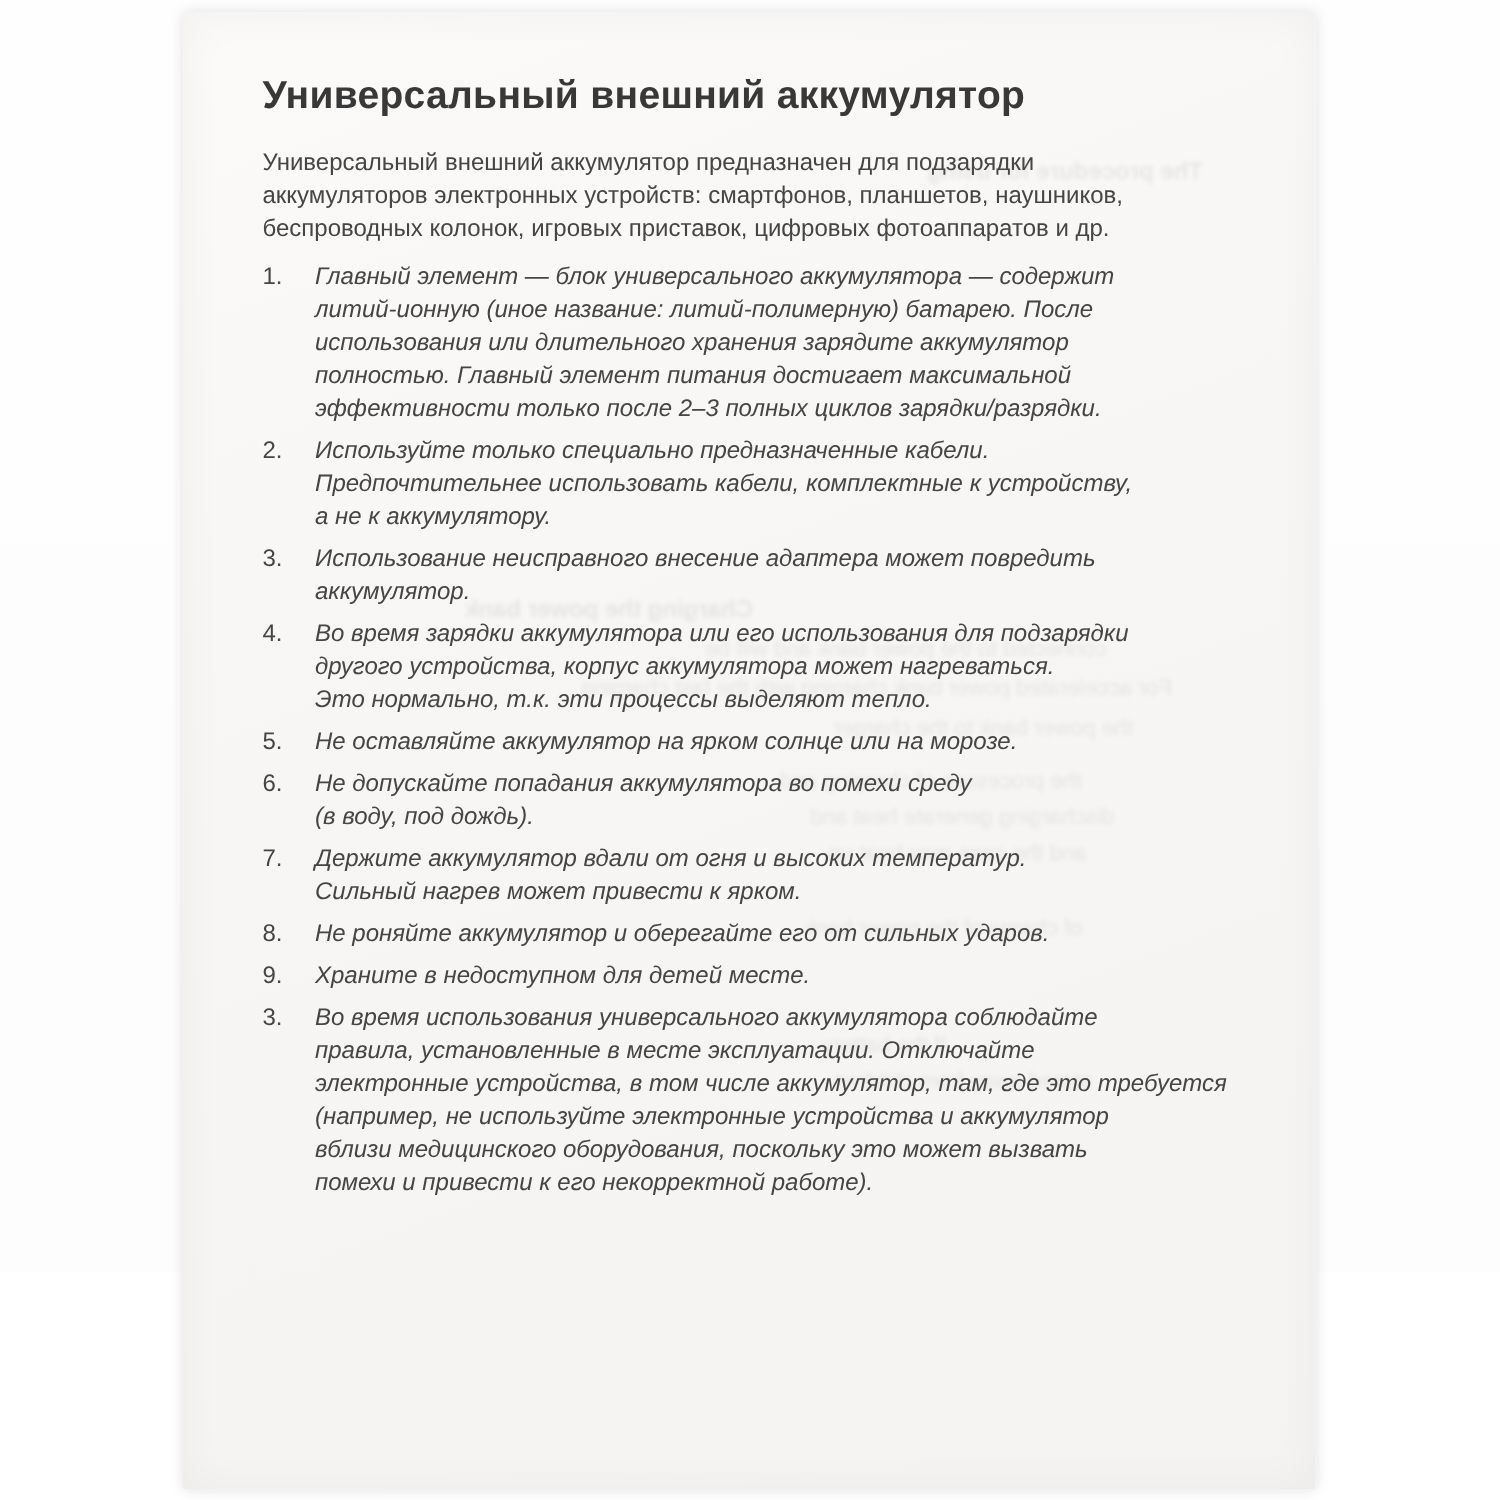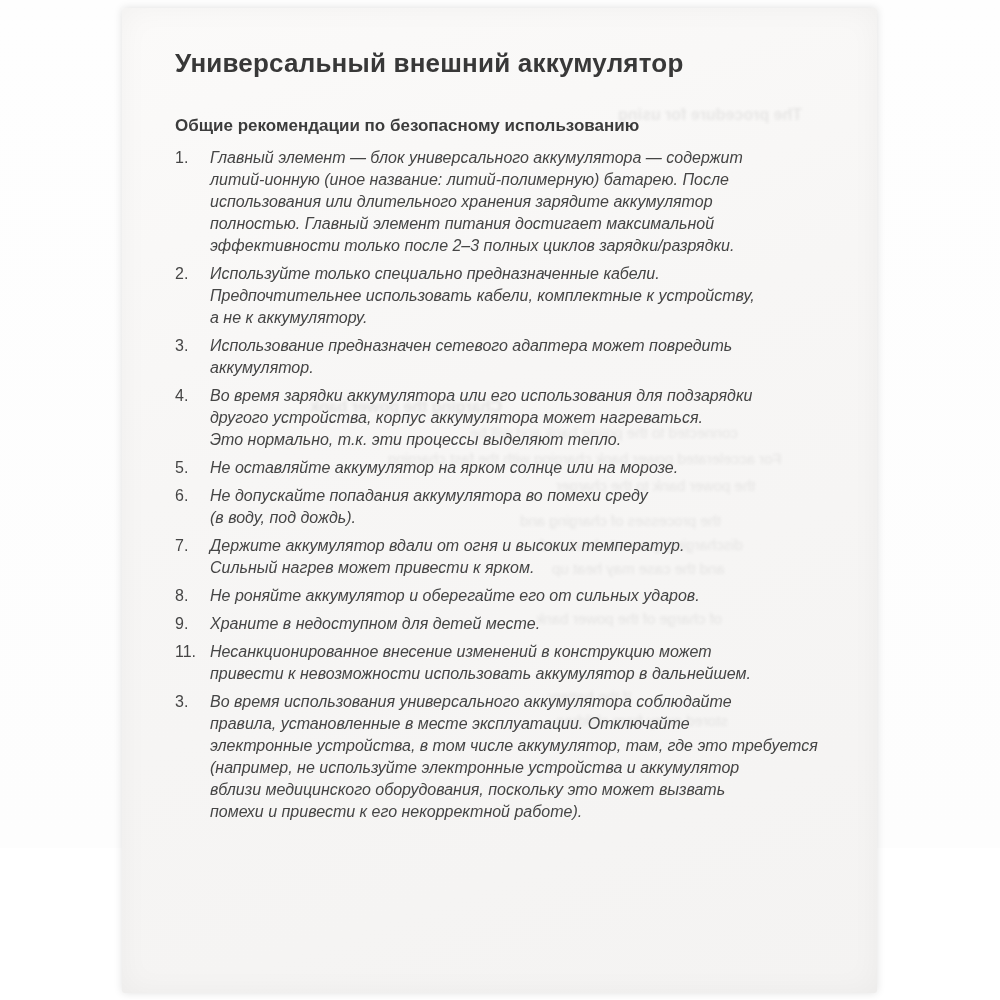--- a/index.html
+++ b/index.html
@@ -101,41 +101,43 @@
         <span class="bleed" style="left: 398px; top: 504px; font-size: 15px;">the processes of charging and</span>
         <span class="bleed" style="left: 418px; top: 528px; font-size: 15px;">discharging generate heat and</span>
         <span class="bleed" style="left: 430px; top: 552px; font-size: 15px;">and the case may heat up</span>
         <span class="bleed" style="left: 414px; top: 602px; font-size: 15px;">of charge of the power bank</span>
         <span class="bleed" style="left: 426px; top: 680px; font-size: 15px;">If the battery</span>
         <span class="bleed" style="left: 434px; top: 704px; font-size: 15px;">stored away from children</span>
       </div>
 
     <h1 class="doc-title">Универсальный внешний аккумулятор</h1>
 
-    <h2 class="doc-subtitle">Общие рекомендации по безопасному использованию</h2>
 
+    <p class="intro">Универсальный внешний аккумулятор предназначен для подзарядки
+аккумуляторов электронных устройств: смартфонов, планшетов, наушников,
+беспроводных колонок, игровых приставок, цифровых фотоаппаратов и др.</p>
 
     <div class="list">
       <div class="list-item">
         <span class="num">1.</span>
         <span class="txt">Главный элемент — блок универсального аккумулятора — содержит
 литий-ионную (иное название: литий-полимерную) батарею. После
 использования или длительного хранения зарядите аккумулятор
 полностью. Главный элемент питания достигает максимальной
 эффективности только после 2–3 полных циклов зарядки/разрядки.</span>
       </div>
       <div class="list-item">
         <span class="num">2.</span>
         <span class="txt">Используйте только специально предназначенные кабели.
 Предпочтительнее использовать кабели, комплектные к устройству,
 а не к аккумулятору.</span>
       </div>
       <div class="list-item">
         <span class="num">3.</span>
-        <span class="txt">Использование предназначен сетевого адаптера может повредить
+        <span class="txt">Использование неисправного внесение адаптера может повредить
 аккумулятор.</span>
       </div>
       <div class="list-item">
         <span class="num">4.</span>
         <span class="txt">Во время зарядки аккумулятора или его использования для подзарядки
 другого устройства, корпус аккумулятора может нагреваться.
 Это нормально, т.к. эти процессы выделяют тепло.</span>
       </div>
       <div class="list-item">
         <span class="num">5.</span>
@@ -153,25 +155,20 @@
       </div>
       <div class="list-item">
         <span class="num">8.</span>
         <span class="txt">Не роняйте аккумулятор и оберегайте его от сильных ударов.</span>
       </div>
       <div class="list-item">
         <span class="num">9.</span>
         <span class="txt">Храните в недоступном для детей месте.</span>
       </div>
       <div class="list-item">
-        <span class="num">11.</span>
-        <span class="txt">Несанкционированное внесение изменений в конструкцию может
-привести к невозможности использовать аккумулятор в дальнейшем.</span>
-      </div>
-      <div class="list-item">
         <span class="num">3.</span>
         <span class="txt">Во время использования универсального аккумулятора соблюдайте
 правила, установленные в месте эксплуатации. Отключайте
 электронные устройства, в том числе аккумулятор, там, где это требуется
 (например, не используйте электронные устройства и аккумулятор
 вблизи медицинского оборудования, поскольку это может вызвать
 помехи и привести к его некорректной работе).</span>
       </div>
     </div>
   </div>

